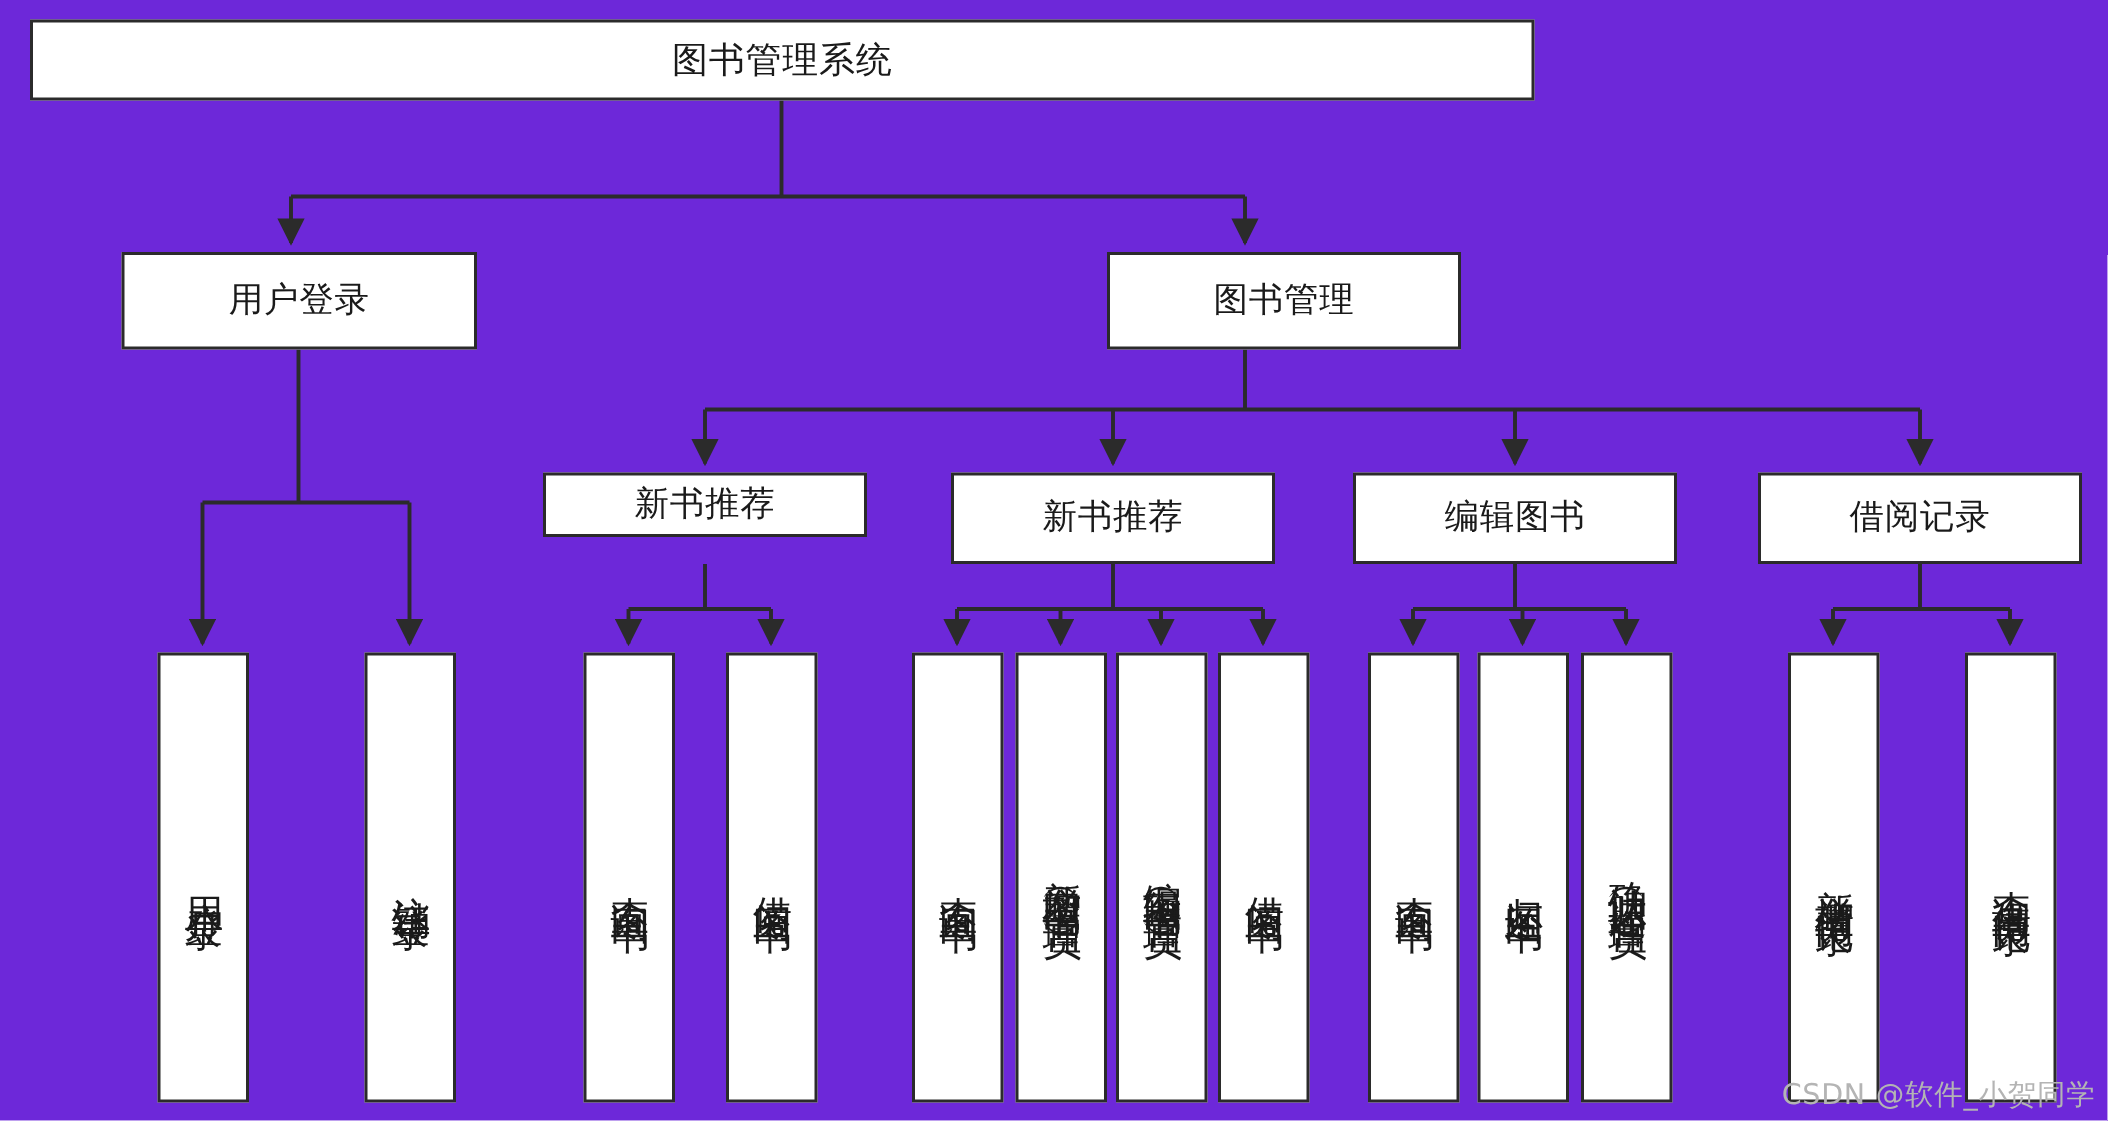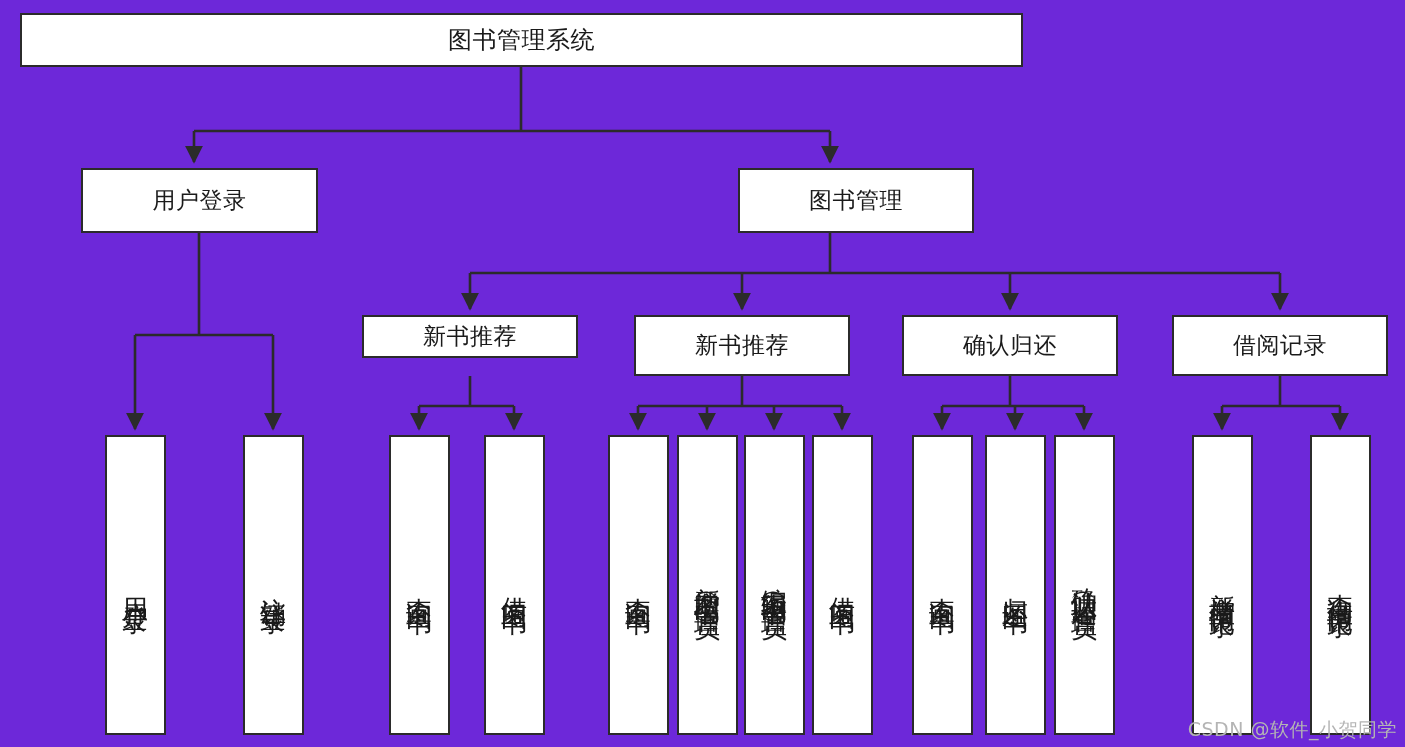--- a/index.html
+++ b/index.html
@@ -140,21 +140,21 @@
     <span class="lbl">图书管理</span>
   </div>
 
   <div class="node horiz" style="left:362px; top:315px; width:216px; height:43px;">
     <span class="lbl">新书推荐</span>
   </div>
   <div class="node horiz" style="left:634px; top:315px; width:216px; height:61px;">
     <span class="lbl">新书推荐</span>
   </div>
   <div class="node horiz" style="left:902px; top:315px; width:216px; height:61px;">
-    <span class="lbl">确认归还</span>
+    <span class="lbl">编辑图书</span>
   </div>
   <div class="node horiz" style="left:1172px; top:315px; width:216px; height:61px;">
     <span class="lbl">借阅记录</span>
   </div>
 
   <div class="node vert" style="left:105px; top:435px; width:61px; height:300px;">
     <span class="lbl">用户登录</span>
   </div>
   <div class="node vert" style="left:243px; top:435px; width:61px; height:300px;">
     <span class="lbl">注销登录</span>

